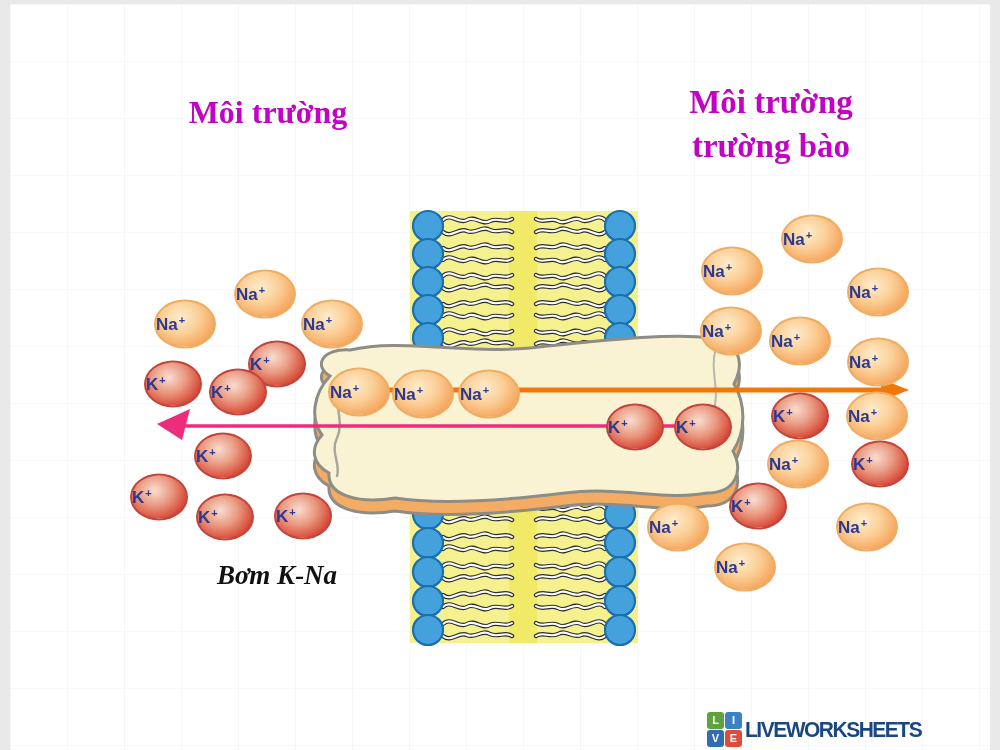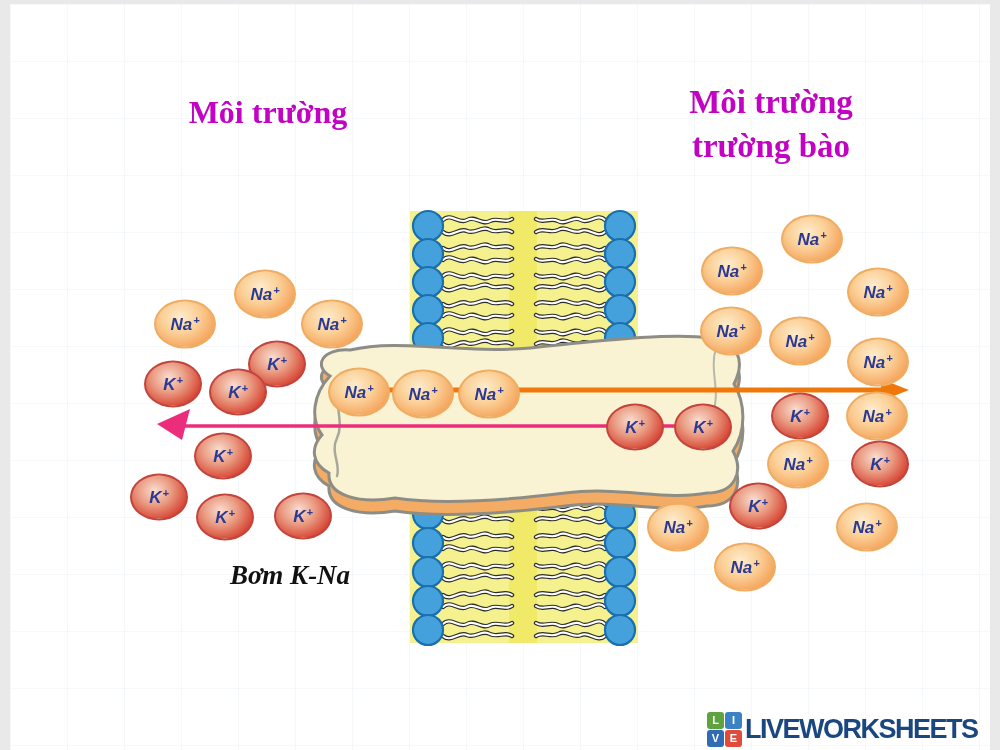--- a/index.html
+++ b/index.html
@@ -14,48 +14,48 @@
   .env-title{
     position:absolute;text-align:center;
     font-family:"Liberation Serif", serif;font-weight:bold;
     color:#c303c3;line-height:44px;
   }
   #title-left{left:118px;top:86px;width:280px;font-size:32px;}
   #title-right{left:621px;top:76px;width:280px;font-size:33px;}
   #diagram-svg{position:absolute;left:0;top:0;}
   .ion{
     position:absolute;transform:translate(-50%,-50%);
-    display:flex;align-items:center;justify-content:center;
-    font-style:italic;font-weight:bold;font-size:17px;color:#2b3990;
+    display:flex;align-items:center;justify-content:flex-start;
+    font-weight:bold;font-size:17px;color:#2b3990;
     border-radius:50%;letter-spacing:0;
   }
   .ion sup{font-size:11px;line-height:0;margin-left:1px;transform:translateY(-5px);}
   .ion.na{
     width:58px;height:45px;
     background:radial-gradient(ellipse at 42% 35%, #fdeccd 0%, #fbcf96 40%, #f5a760 74%, #ef9446 100%);
     border:2px solid #eead62;
   }
   .ion.k{
     width:54px;height:43px;
     background:radial-gradient(ellipse at 42% 35%, #f9ddd0 0%, #ea9b82 38%, #d5402f 78%, #c92b24 100%);
     border:2px solid #c2443c;
   }
   #pump-label{
-    position:absolute;left:175px;top:556px;width:210px;text-align:center;
+    position:absolute;left:162px;top:556px;width:210px;text-align:center;
     font-family:"Liberation Serif", serif;font-style:italic;font-weight:bold;
     font-size:27px;color:#111;
   }
   #logo{position:absolute;left:697px;top:708px;display:flex;align-items:center;gap:3px;}
   #logo-grid{display:grid;grid-template-columns:17px 17px;grid-template-rows:17px 17px;gap:1px;}
   #logo-grid span{
     display:flex;align-items:center;justify-content:center;border-radius:3px;
     color:#fff;font-weight:bold;font-size:11px;line-height:1;
   }
   #logo-text{
-    font-weight:bold;font-size:27px;color:#1b4780;letter-spacing:-1.5px;
+    font-weight:bold;font-size:21px;color:#1b4780;letter-spacing:-1.5px;
     transform:scaleY(1.02);
   }
 </style>
 </head>
 <body>
 
 <div id="stage">
 
   <div id="title-left" class="env-title">
     <span>Môi trường</span><br>

